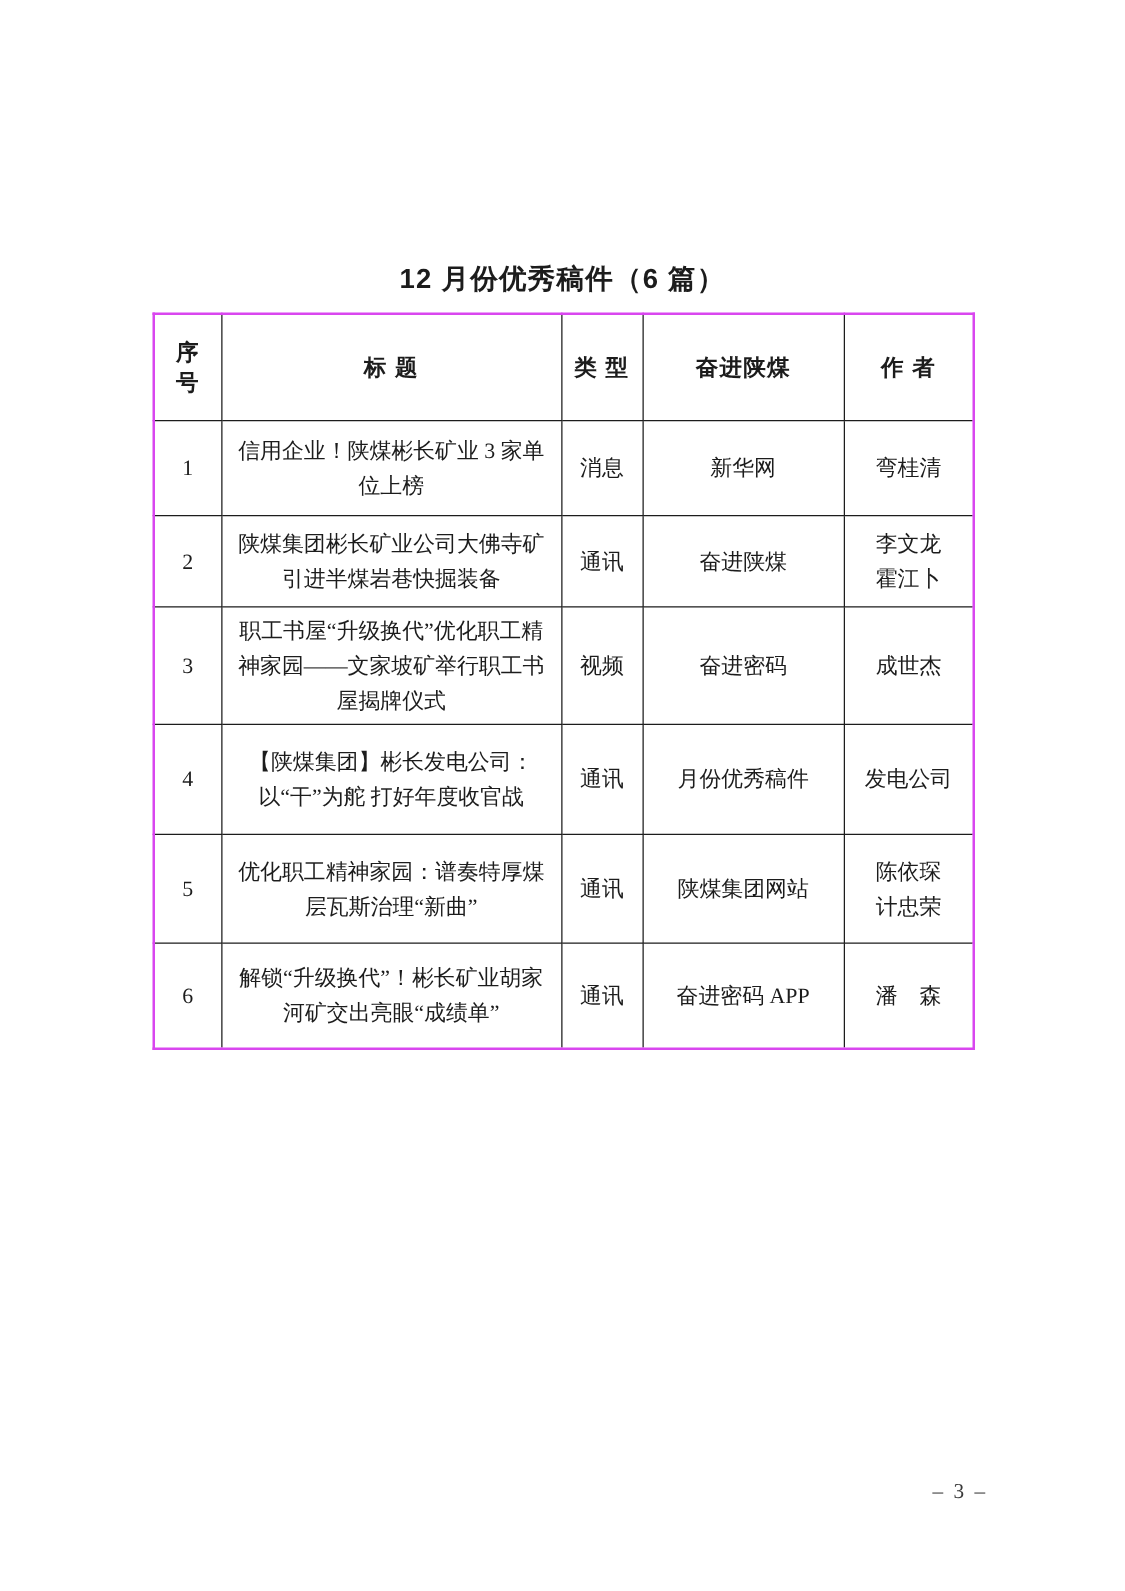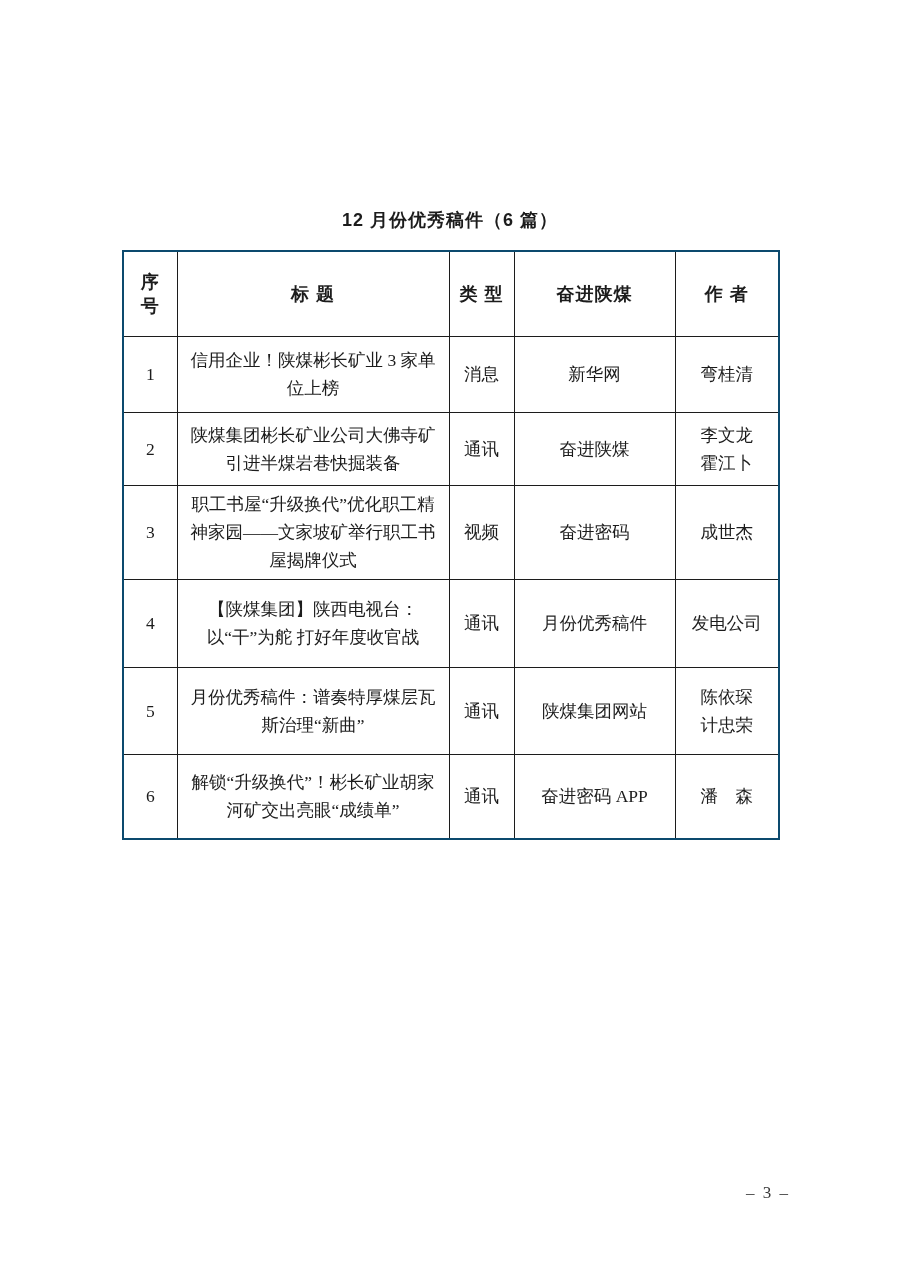--- a/index.html
+++ b/index.html
@@ -17,32 +17,32 @@
     overflow: hidden;
   }
   .doc-title {
     position: absolute;
     top: 208px;
     left: 0;
     width: 100%;
     text-align: center;
     font-family: "Liberation Sans", "DejaVu Sans", sans-serif;
     font-weight: 700;
-    font-size: 18px;
+    font-size: 22px;
     letter-spacing: 1px;
     color: #1c1c1c;
   }
   table.articles {
     position: absolute;
     left: 122px;
     top: 250px;
     width: 656px;
     border-collapse: collapse;
     table-layout: fixed;
-    border: 2px solid #0c4a6e;
+    border: 2px solid #d946ef;
   }
   table.articles th,
   table.articles td {
     border: 1.5px solid #1c1c1c;
     text-align: center;
     vertical-align: middle;
     padding: 2px 6px;
     box-sizing: border-box;
     overflow: hidden;
   }
@@ -124,28 +124,28 @@
       </tr>
       <tr class="row-2">
         <td class="cell-no">3</td>
         <td class="cell-title">职工书屋“升级换代”优化职工精神家园——文家坡矿举行职工书屋揭牌仪式</td>
         <td class="cell-type">视频</td>
         <td class="cell-media">奋进密码</td>
         <td class="cell-author">成世杰</td>
       </tr>
       <tr class="row-3">
         <td class="cell-no">4</td>
-        <td class="cell-title">【陕煤集团】陕西电视台：以“干”为舵 打好年度收官战</td>
+        <td class="cell-title">【陕煤集团】彬长发电公司：以“干”为舵 打好年度收官战</td>
         <td class="cell-type">通讯</td>
         <td class="cell-media">月份优秀稿件</td>
         <td class="cell-author">发电公司</td>
       </tr>
       <tr class="row-4">
         <td class="cell-no">5</td>
-        <td class="cell-title">月份优秀稿件：谱奏特厚煤层瓦斯治理“新曲”</td>
+        <td class="cell-title">优化职工精神家园：谱奏特厚煤层瓦斯治理“新曲”</td>
         <td class="cell-type">通讯</td>
         <td class="cell-media">陕煤集团网站</td>
         <td class="cell-author">陈依琛
 计忠荣</td>
       </tr>
       <tr class="row-5">
         <td class="cell-no">6</td>
         <td class="cell-title">解锁“升级换代”！彬长矿业胡家河矿交出亮眼“成绩单”</td>
         <td class="cell-type">通讯</td>
         <td class="cell-media">奋进密码 APP</td>

